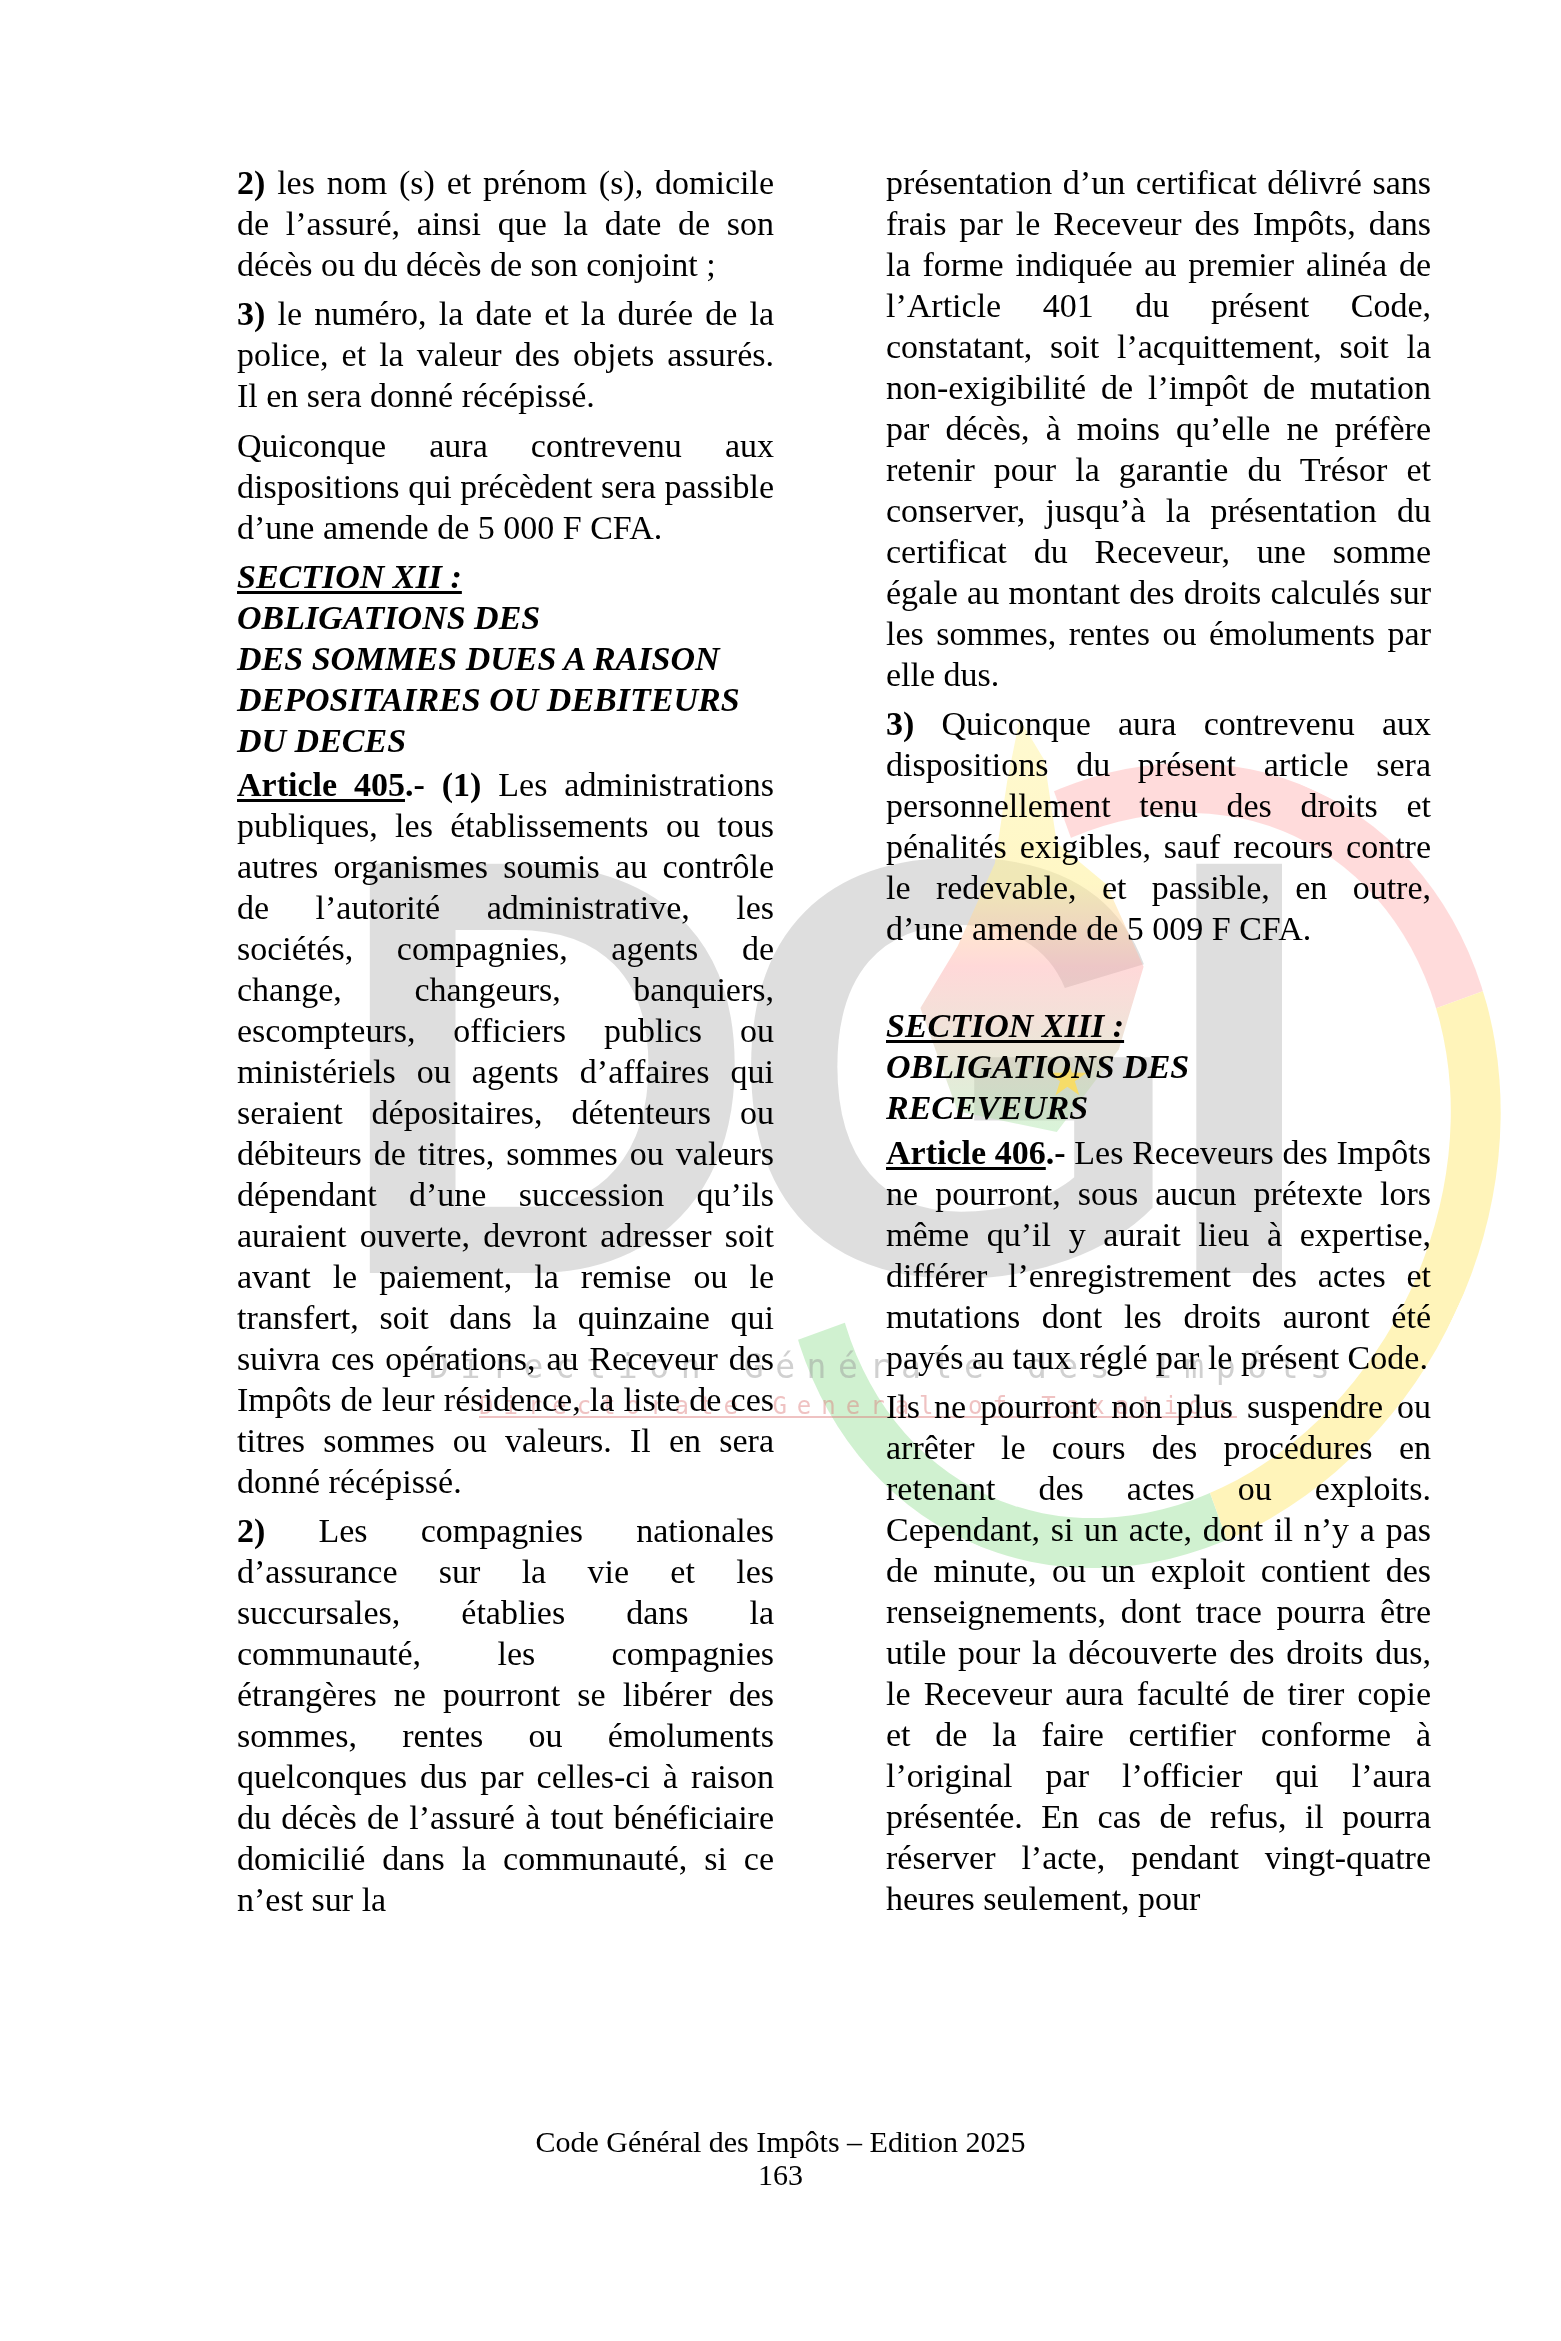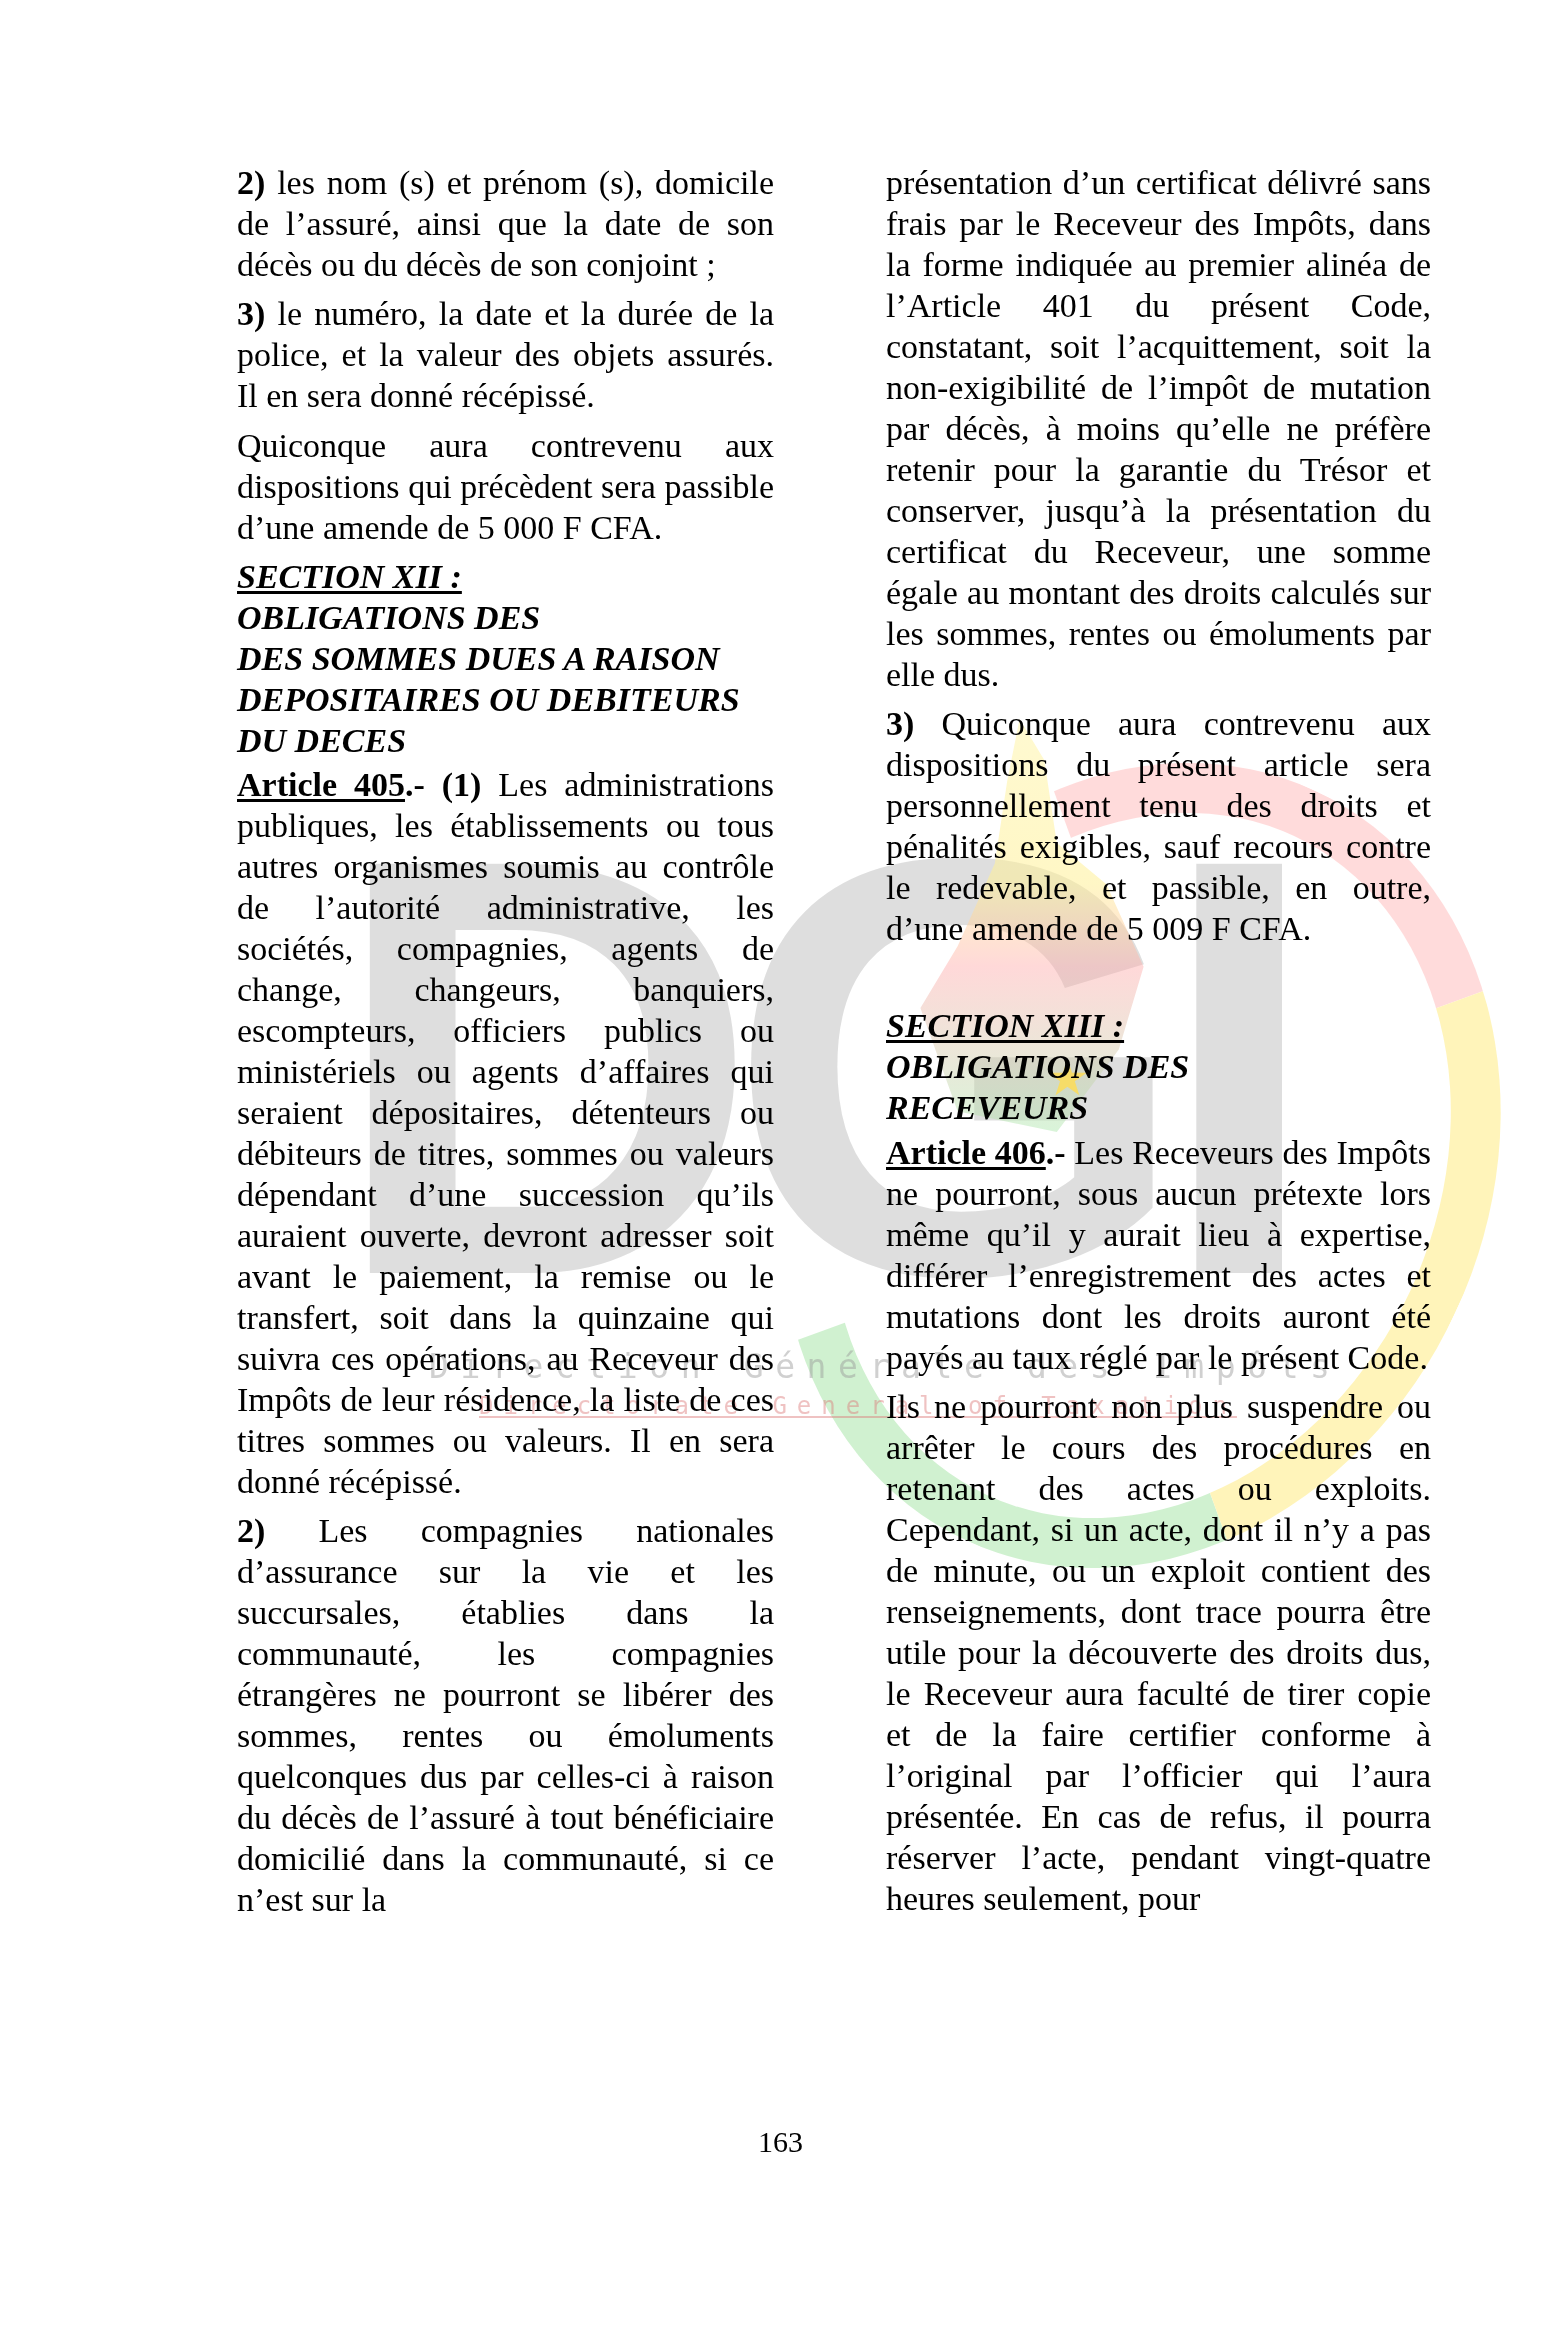--- a/index.html
+++ b/index.html
@@ -75,16 +75,17 @@
       <span class="title">SECTION XIII :</span>
       <span class="sub">OBLIGATIONS DES</span>
       <span class="sub">RECEVEURS</span>
     </div>
 
     <p><span class="b u">Article 406</span><span class="b">.-</span><span> Les Receveurs des Impôts ne pourront, sous aucun prétexte lors même qu’il y aurait lieu à expertise, différer l’enregistrement des actes et mutations dont les droits auront été payés au taux réglé par le présent Code.</span></p>
     <p>Ils ne pourront non plus suspendre ou arrêter le cours des procédures en retenant des actes ou exploits. Cependant, si un acte, dont il n’y a pas de minute, ou un exploit contient des renseignements, dont trace pourra être utile pour la découverte des droits dus, le Receveur aura faculté de tirer copie et de la faire certifier conforme à l’original par l’officier qui l’aura présentée. En cas de refus, il pourra réserver l’acte, pendant vingt-quatre heures seulement, pour</p>
   </div>
 
   <div class="footer">
+    <div>Code Général des Impôts – Edition 2025</div>
     <div>163</div>
   </div>
 </div>
 
 
 </body></html>

